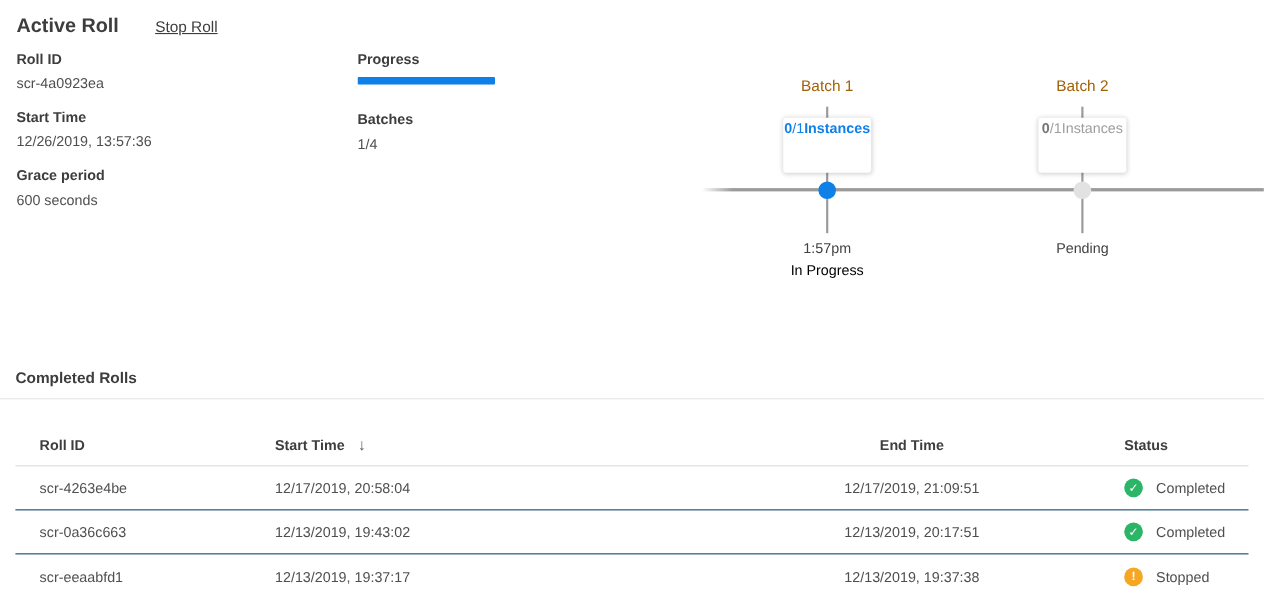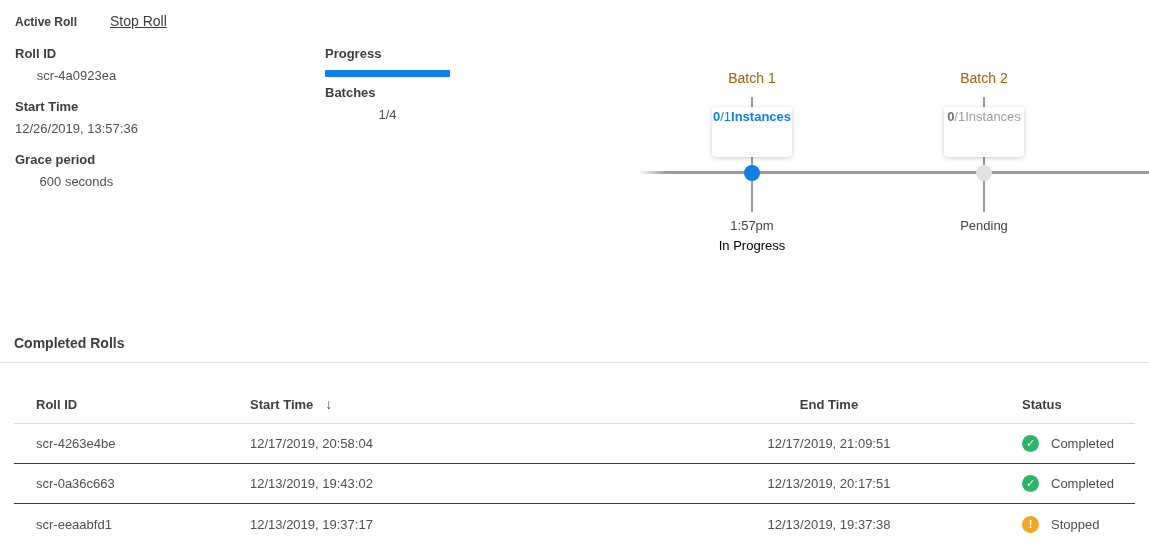--- a/index.html
+++ b/index.html
@@ -2,32 +2,32 @@
 <html><head>
 <meta charset="utf-8">
 <style>
   * { margin:0; padding:0; box-sizing:border-box; }
   html,body { width:1149px; height:545px; background:#fff; overflow:hidden;
     font-family:"Liberation Sans","DejaVu Sans",sans-serif; color:#424242; }
 
   
   .active-section { position:relative; width:100%; height:318px; }
   .section-head { position:absolute; left:15px; top:13px; display:flex; align-items:baseline; gap:33px; }
-  .section-title { font-size:12px; font-weight:bold; color:#3d3d3d; }
+  .section-title { font-size:18px; font-weight:bold; color:#3d3d3d; }
   .stop-link { font-size:14px; color:#3d3d3d; text-decoration:underline; cursor:pointer; }
 
   .detail-col { position:absolute; left:15px; top:46px; }
   .field { margin-bottom:16px; }
   .field-label { font-size:13px; font-weight:bold; color:#3d3d3d; margin-bottom:7px; }
-  .field-value { font-size:13px; color:#4f4f4f; margin-bottom:14px;text-align:center; }
+  .field-value { font-size:13px; color:#4f4f4f; margin-bottom:14px; }
 
   .progress-col { position:absolute; left:325px; top:46px; width:125px; }
   .progress-track { margin-top:9px; width:125px; height:7px; background:#e0e0e0; border-radius:1px; overflow:hidden; }
   .progress-fill { height:100%; background:#0f80e8; }
-  .batches-label { margin-top:8px; }
+  .batches-label { margin-top:24px; }
 
   
   .timeline { position:absolute; left:638px; top:70px; width:511px; height:200px; }
   .timeline-line { position:absolute; left:0; right:0; top:101px; height:3px;
     background:linear-gradient(to right, rgba(155,155,155,0), #9b9b9b 28px); }
   .batch-node { position:absolute; top:0; width:160px; margin-left:-80px; text-align:center; }
   .batch-node .vline { position:absolute; left:50%; margin-left:-1px; top:27px; width:2px; height:115px; background:#9b9b9b; }
   .batch-name { position:relative; font-size:14px; color:#a16207; }
   .batch-card { position:absolute; left:50%; margin-left:-40px; top:37px; width:80px; height:50px;
     background:#fff; border-radius:3px; box-shadow:0 1px 5px rgba(0,0,0,0.2);

